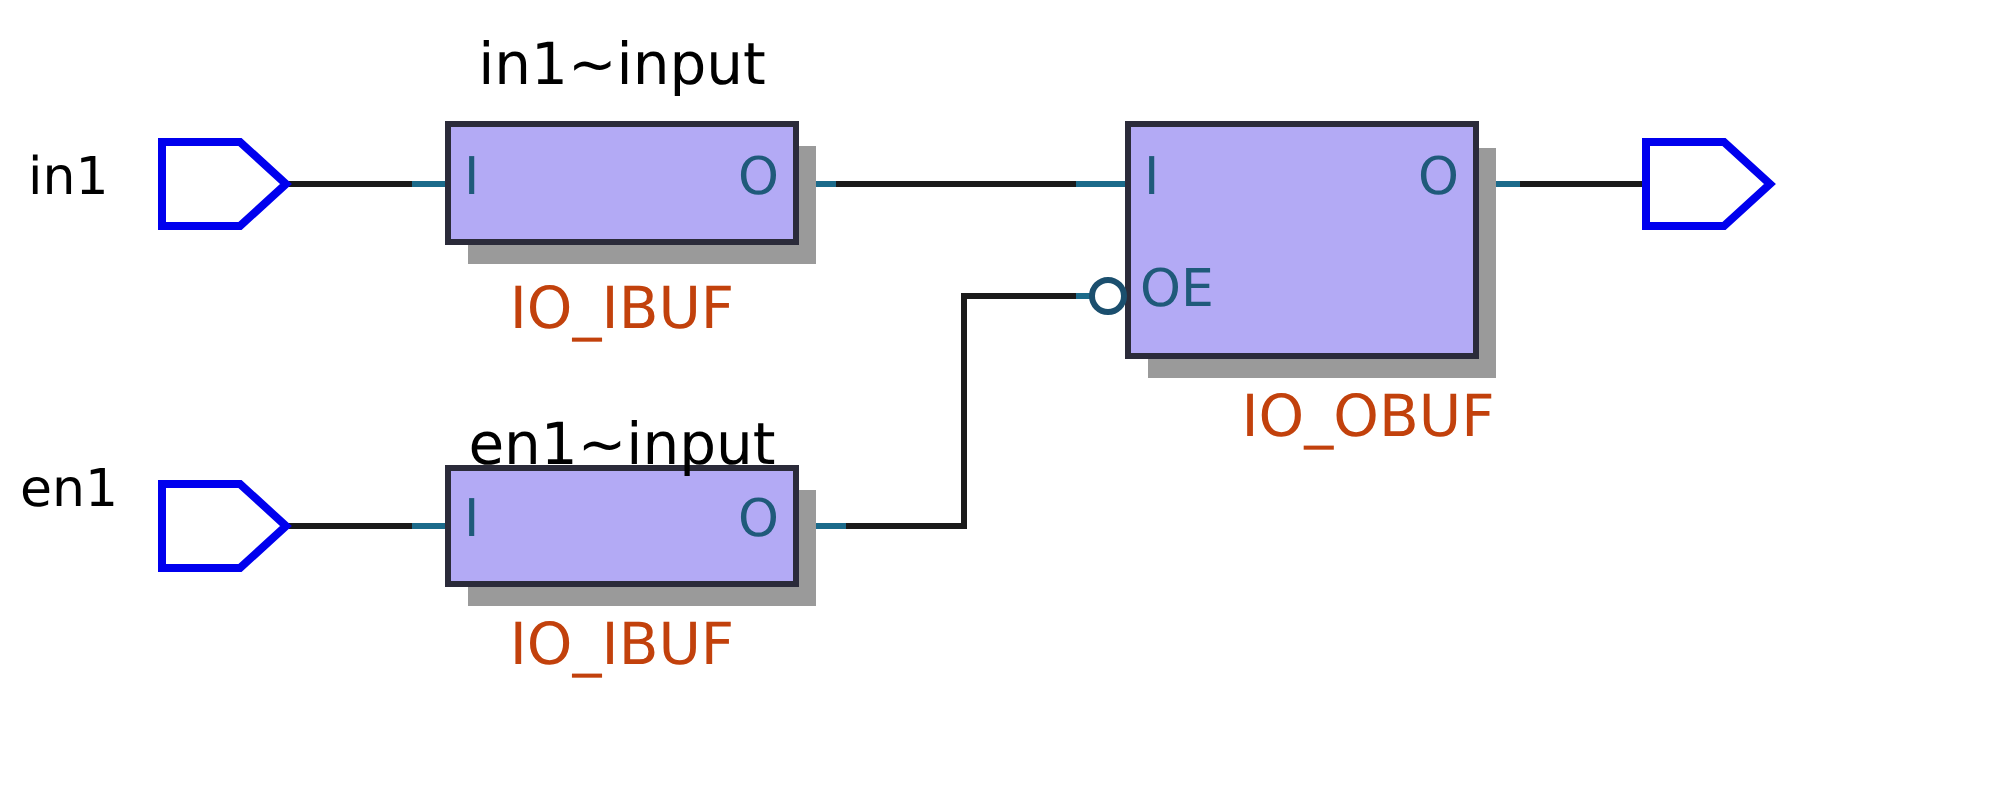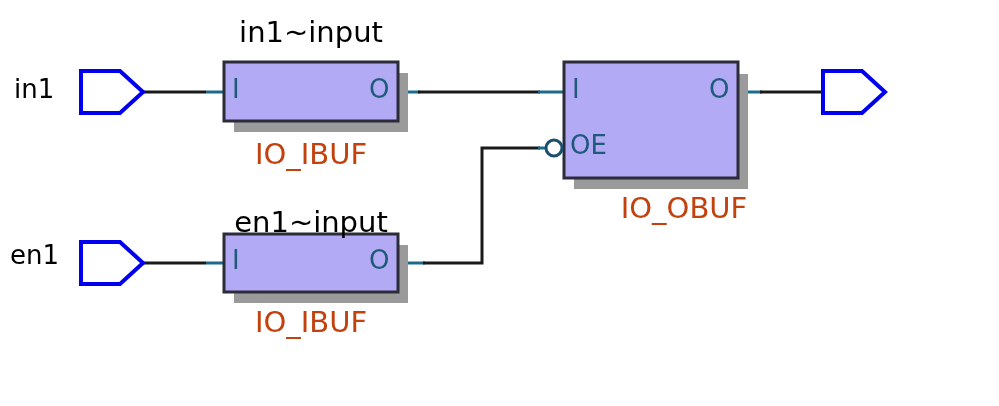--- a/index.html
+++ b/index.html
@@ -113,21 +113,21 @@
 
     <polygon points="81,71 120,71 143,92 120,113 81,113" fill="#ffffff" stroke="#0000ee" stroke-width="4" stroke-linejoin="miter"></polygon>
 
     <polygon points="81,242 120,242 143,263 120,284 81,284" fill="#ffffff" stroke="#0000ee" stroke-width="4" stroke-linejoin="miter"></polygon>
 
     <polygon points="823,71 862,71 885,92 862,113 823,113" fill="#ffffff" stroke="#0000ee" stroke-width="4" stroke-linejoin="miter"></polygon>
   </svg>
 
   <div class="lbl port-name" style="left:14px; top:76px;">in1</div>
 
-  <div class="lbl port-name" style="left:10px; top:242px;">en1</div>
+  <div class="lbl port-name" style="left:10px; top:232px;">en1</div>
 
 
   <div class="lbl block-title centered" style="left:311px; top:18px;">in1~input</div>
 
   <div class="lbl pin-lbl" style="left:232px; top:76px;">I</div>
 
   <div class="lbl pin-lbl" style="left:369px; top:76px;">O</div>
 
   <div class="lbl block-sub centered" style="left:311px; top:140px;">IO_IBUF</div>
 

